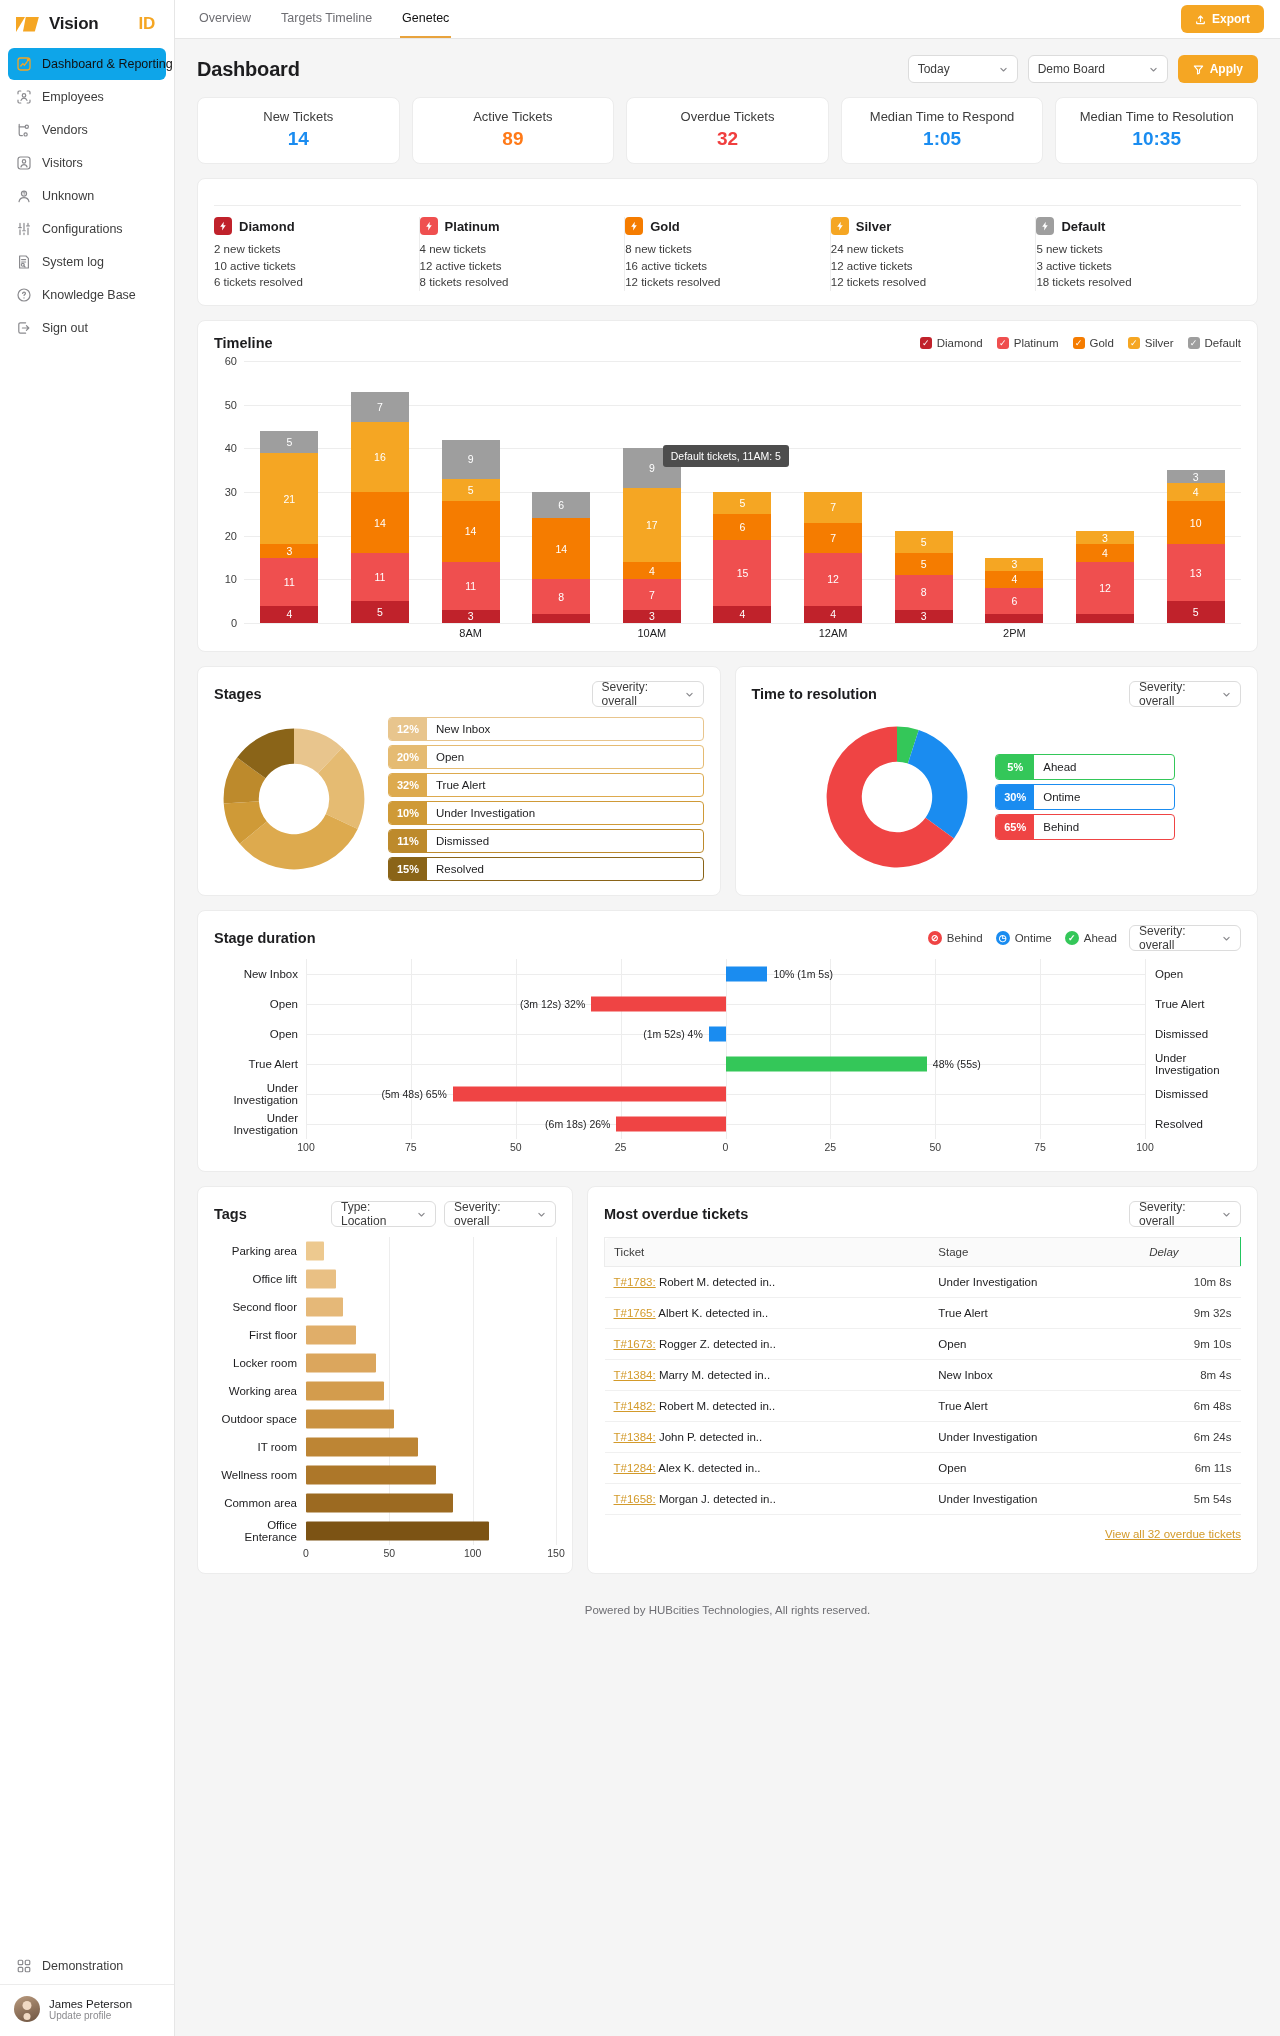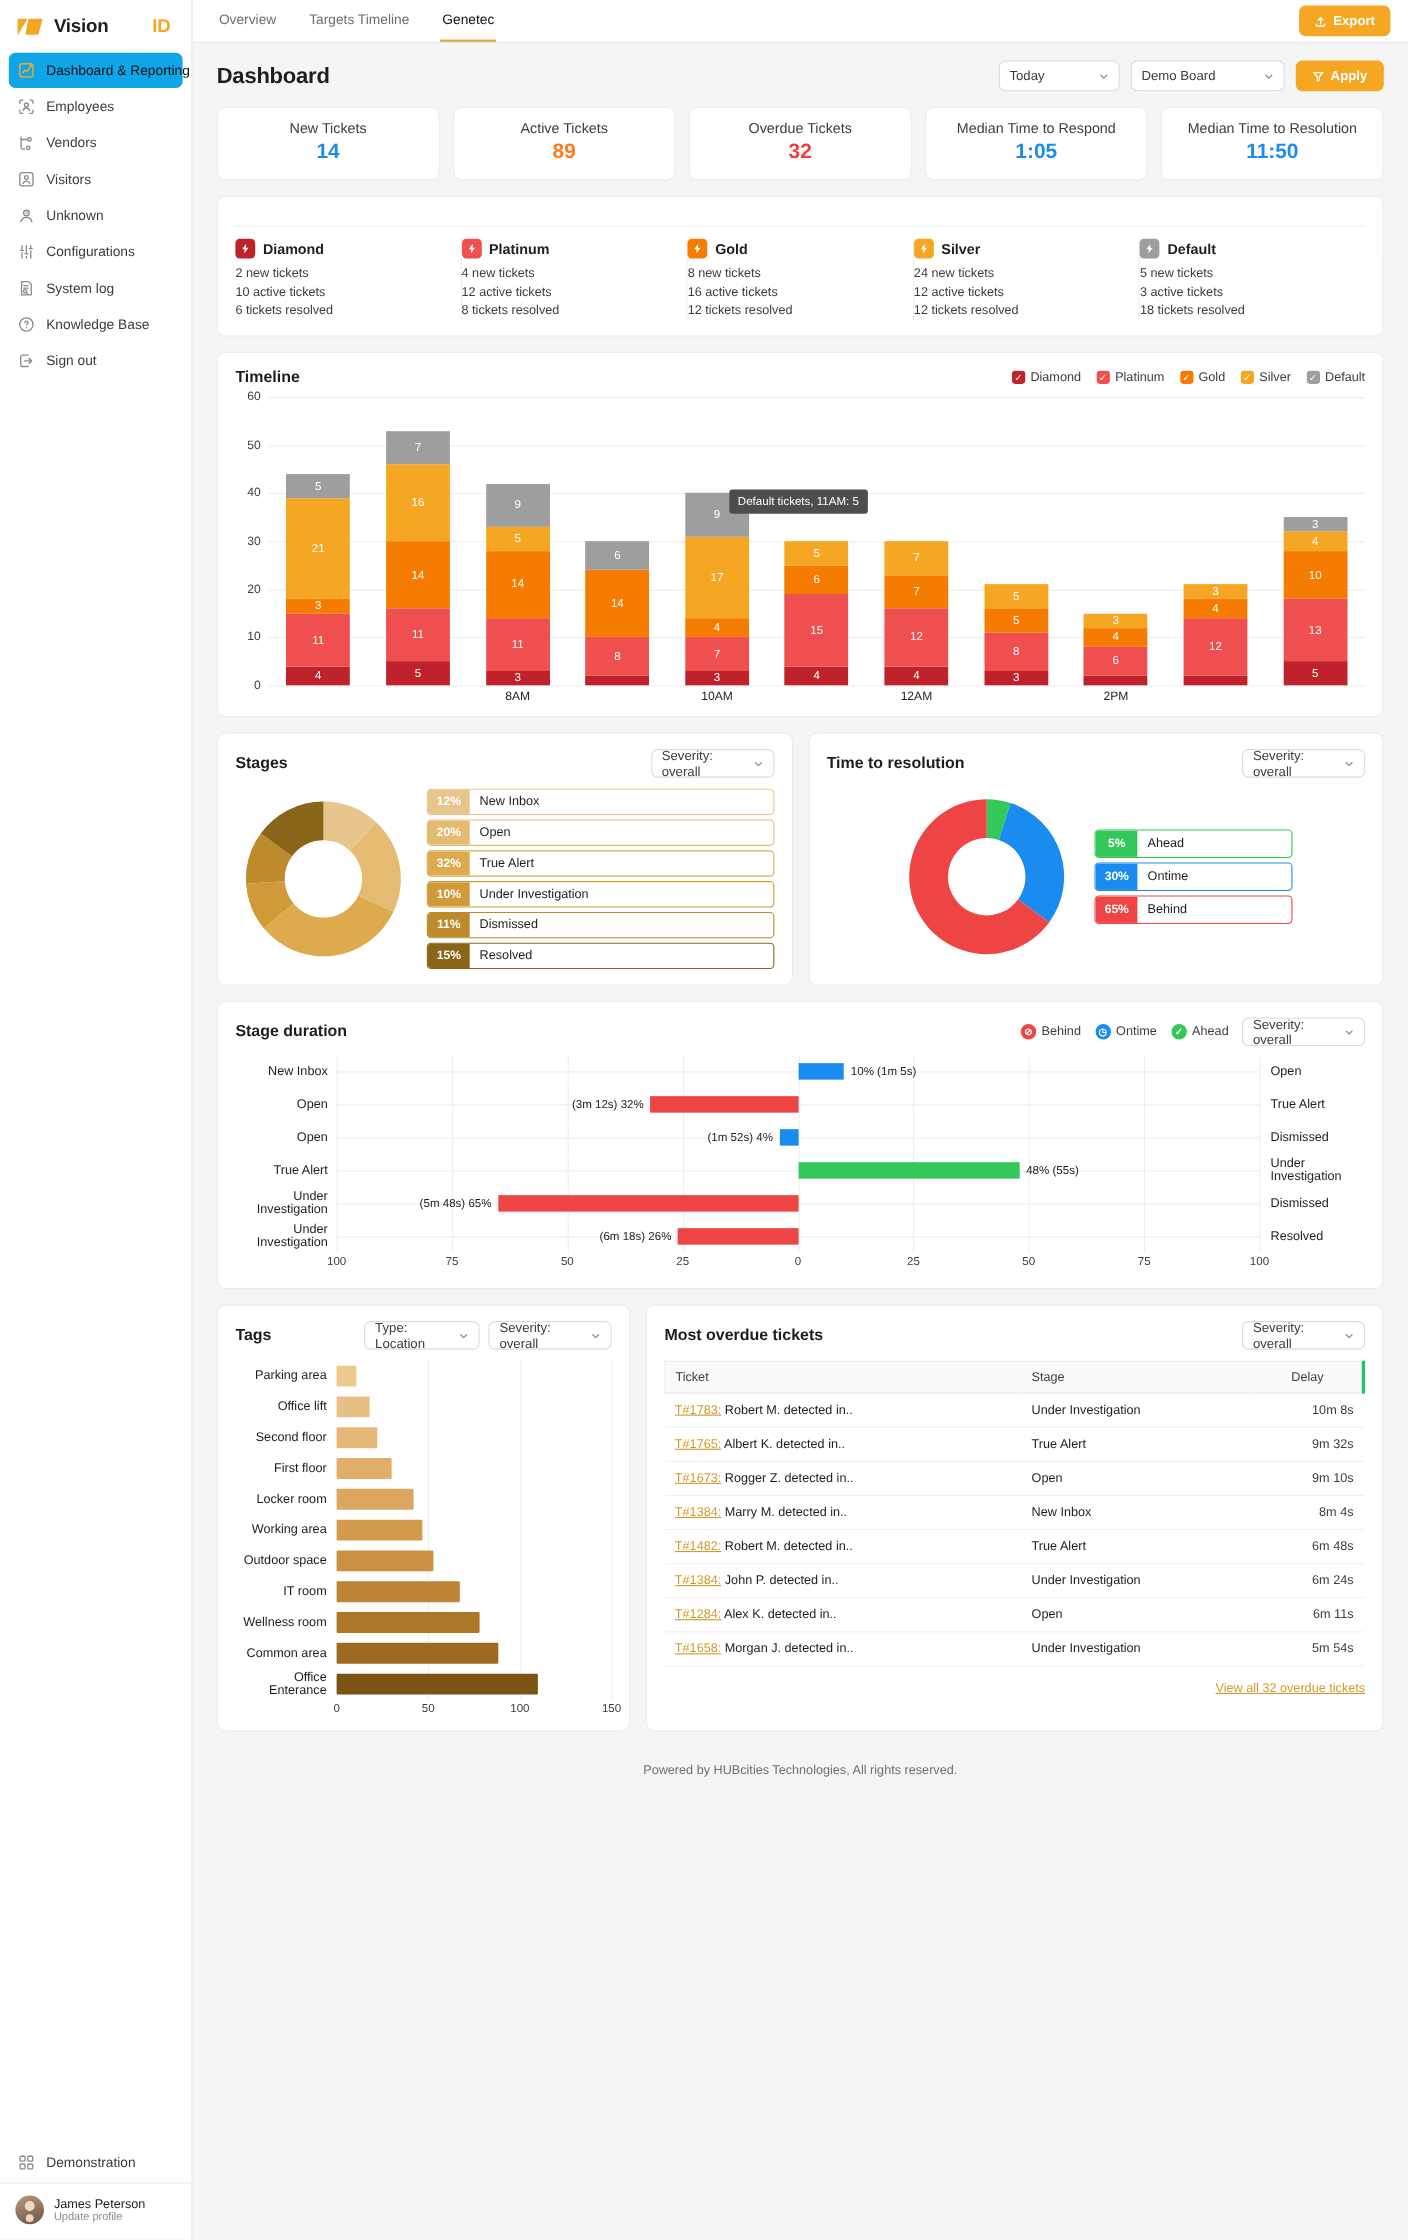--- a/index.html
+++ b/index.html
@@ -205,21 +205,21 @@
   .tag-axis-track { flex: 1; position: relative; }
 
   .ov-panel { padding: 14px 16px 12px; }
   table.ov { width: 100%; border-collapse: collapse; margin-top: 10px; }
   table.ov th {
     text-align: left; font-size: 11.5px; font-weight: normal; color: #3c3c3c;
     background: #fafafa; padding: 8px 9px; border-bottom: 1px solid #ececec;
     border-top: 1px solid #ececec;
   }
   table.ov th:first-child { border-left: 1px solid #ececec; border-top-left-radius: 5px; }
-  table.ov th:last-child { border-right: 3px solid #22c55e; border-top-right-radius: 5px; text-align: center; }
+  table.ov th:last-child { border-right: 1px solid #22c55e; border-top-right-radius: 5px; text-align: left; font-style: italic; }
   table.ov td {
     font-size: 11.5px; padding: 9px 9px; border-bottom: 1px solid #f0f0f0; color: #1d1d1f;
   }
   table.ov td.delay { text-align: right; color: #3c3c3c; }
   .tid { color: #d39a2a; text-decoration: underline; }
   .st-under { color: #ff9500; }
   .st-true { color: #ff9500; }
   .st-open { color: #ff9500; }
   .st-new { color: #ff9500; }
   .st-muted { color: #9b9b9f; }
@@ -395,21 +395,21 @@
       <div class="kpi">
         <div class="kpi-label">Overdue Tickets</div>
         <div class="kpi-value" style="color:#f03e3e">32</div>
       </div>
       <div class="kpi">
         <div class="kpi-label">Median Time to Respond</div>
         <div class="kpi-value" style="color:#1a8cf0">1:05</div>
       </div>
       <div class="kpi">
         <div class="kpi-label">Median Time to Resolution</div>
-        <div class="kpi-value" style="color:#1a8cf0">11:50</div>
+        <div class="kpi-value" style="color:#1a8cf0">10:35</div>
       </div>
     </div>
 
     <div class="card sev-card">
       <div class="sev-divider"></div>
       <div class="sev-grid" id="sev-grid">
           <div class="sev-item">
             <div class="sev-item-head">
               <div class="bolt" style="background:#c0222b">
                 <svg width="10" height="10" viewBox="0 0 16 16" fill="#fff">

